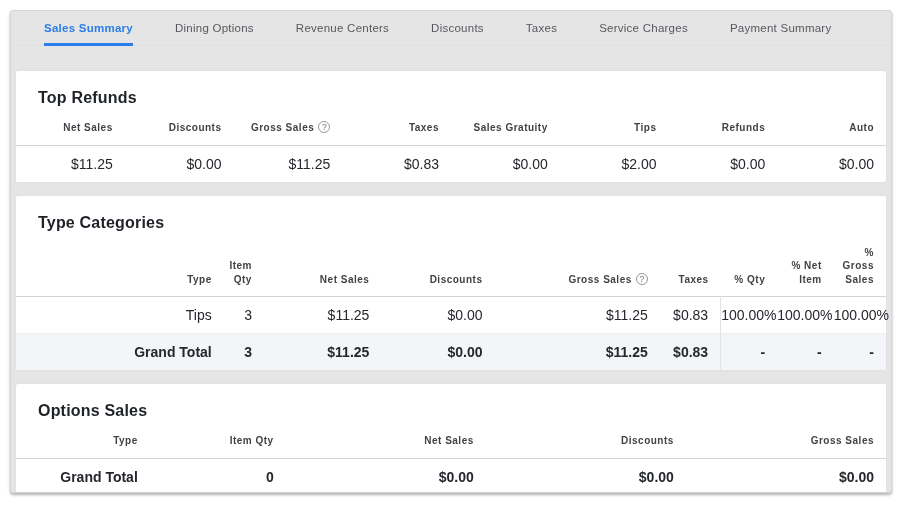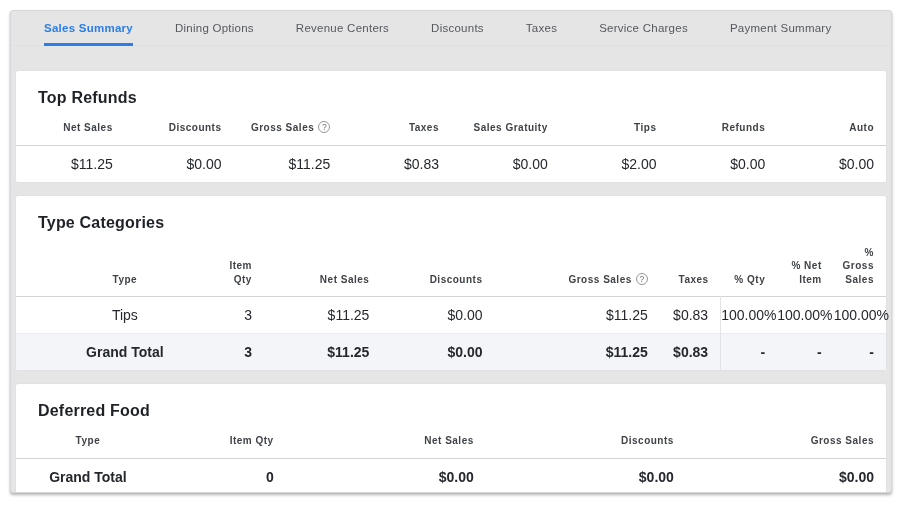--- a/index.html
+++ b/index.html
@@ -79,21 +79,21 @@
     line-height:1.35;
   }
   td{
     font-size:14px;
     color:#24272c;
     text-align:right;
     padding:10px 12px 10px 0;
     margin-top:32px;
   }
   thead tr{border-bottom:1px solid #d4d4d6;}
-  .col-type{text-align:center;padding-left:22px;padding-right:0;}
+  .col-type{text-align:right;padding-left:22px;padding-right:0;}
   tbody tr + tr{border-top:1px solid #ededef;}
   tr.total-row td{font-weight:bold;}
   tr.total-row.tinted{background:#f3f5f9;}
   td.div-l{border-left:1px solid #e2e3e6;}
   
   .help{
     display:inline-block;
     width:12px;height:12px;
     box-sizing:border-box;
     border:1px solid #96989c;
@@ -201,21 +201,21 @@
           <td>$0.83</td>
           <td class="div-l">-</td>
           <td>-</td>
           <td>-</td>
         </tr>
       </tbody>
     </table>
   </div>
 
   <div class="card">
-    <div class="section-title">Deferred Food</div>
+    <div class="section-title">Options Sales</div>
     <table>
       <colgroup>
         <col style="width:14%">
           <col style="width:17%">
           <col style="width:23%">
           <col style="width:23%">
           <col style="width:23%">
       </colgroup>
       <thead>
         <tr>

